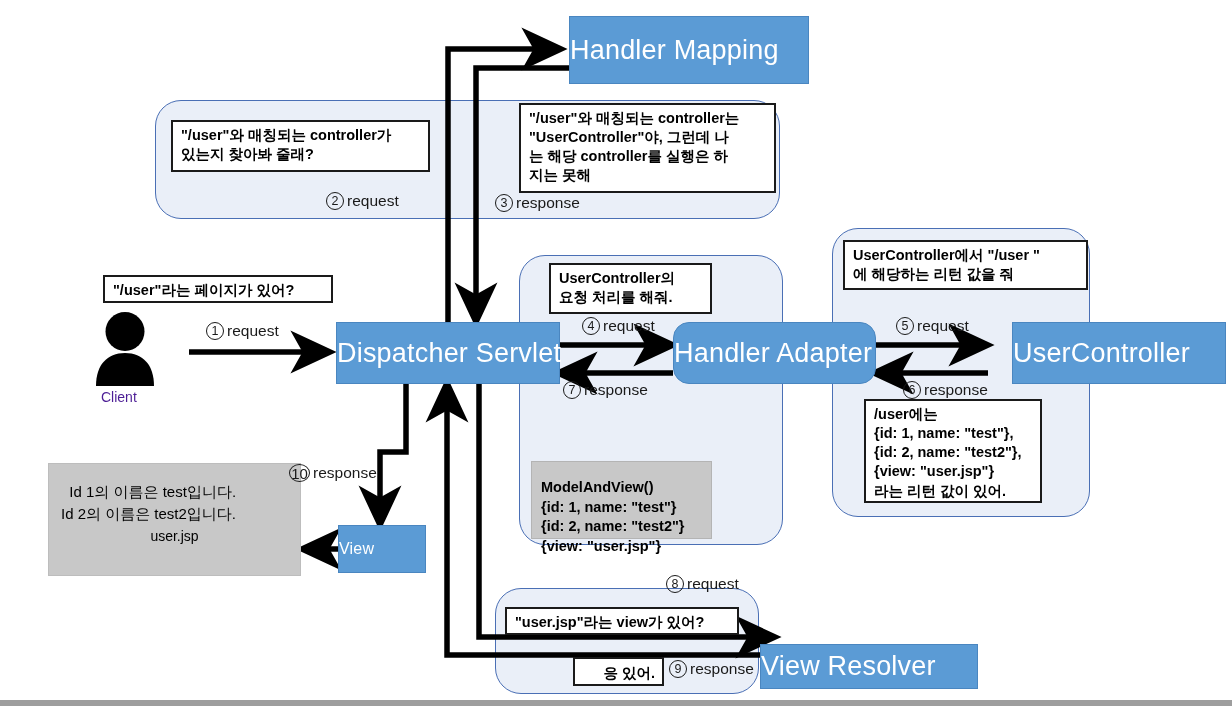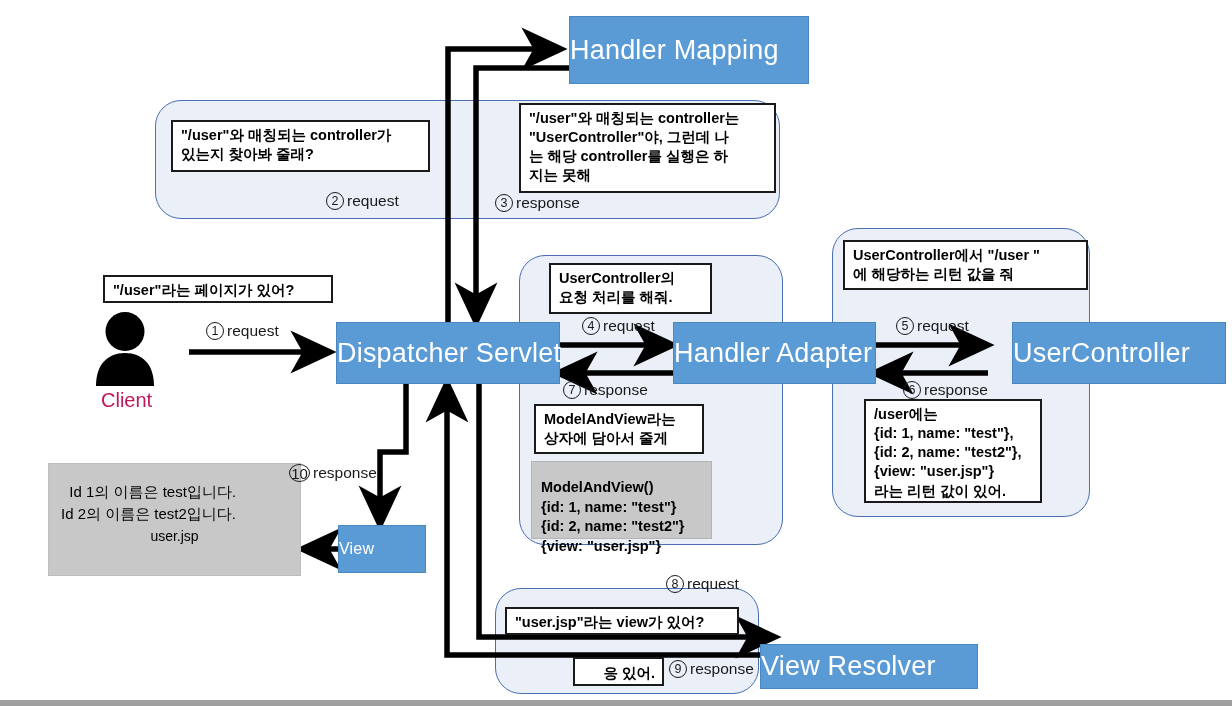--- a/index.html
+++ b/index.html
@@ -72,21 +72,21 @@
     display:flex;align-items:center;gap:3px;
   }
   .circnum{
     display:inline-flex;align-items:center;justify-content:center;
     width:18px;height:18px;border:1.4px solid #1a1a1a;border-radius:50%;
     font-size:12.5px;line-height:1;box-sizing:border-box;
     font-family:"Liberation Sans",sans-serif;
   }
   .circnum.wide{width:21px;font-size:15px;}
   .caption{
-    position:absolute;font-size:20px;color:#be185d;white-space:nowrap;
+    position:absolute;font-size:14px;color:#4c1d95;white-space:nowrap;
   }
   svg.arrows{position:absolute;left:0;top:0;width:1232px;height:710px;pointer-events:none;}
   .bottombar{position:absolute;left:0;top:700px;width:1232px;height:6px;background:#9e9e9e;}
   .person{position:absolute;}
 </style>
 </head>
 <body>
 
 <div id="stage">
 
@@ -131,21 +131,21 @@
   </svg>
 
   <div class="blue-box" style="left:569px;top:16px;width:240px;height:68px;">
     <span>Handler Mapping</span>
   </div>
 
   <div class="blue-box" style="left:336px;top:322px;width:224px;height:62px;">
     <span>Dispatcher Servlet</span>
   </div>
 
-  <div class="blue-box" style="left:673px;top:322px;width:203px;height:62px;">
+  <div class="blue-box" style="left:673px;top:322px;width:203px;height:62px;border-radius:16px;">
     <span>Handler Adapter</span>
   </div>
 
   <div class="blue-box" style="left:1012px;top:322px;width:214px;height:62px;">
     <span>UserController</span>
   </div>
 
   <div class="blue-box" style="left:338px;top:525px;width:88px;height:48px;font-size:16px;">
     <span>View</span>
   </div>
@@ -166,22 +166,20 @@
 있는지 찾아봐 줄래?</div>
 
   <div class="callout" style="left:519px;top:103px;width:257px;height:90px;">"/user"와 매칭되는 controller는
 "UserController"야, 그런데 나
 는 해당 controller를 실행은 하
 지는 못해</div>
 
   <div class="callout" style="left:549px;top:263px;width:163px;height:51px;">UserController의
 요청 처리를 해줘.</div>
 
-  <div class="callout" style="left:534px;top:404px;width:170px;height:50px;">ModelAndView라는
-상자에 담아서 줄게</div>
 
   <div class="gray-box" style="left:531px;top:461px;width:181px;height:78px;">ModelAndView()
 {id: 1, name: "test"}
 {id: 2, name: "test2"}
 {view: "user.jsp"}</div>
 
   <div class="callout" style="left:843px;top:240px;width:245px;height:50px;">UserController에서 "/user "
 에 해당하는 리턴 값을 줘</div>
 
   <div class="callout" style="left:864px;top:399px;width:178px;height:104px;">/user에는

